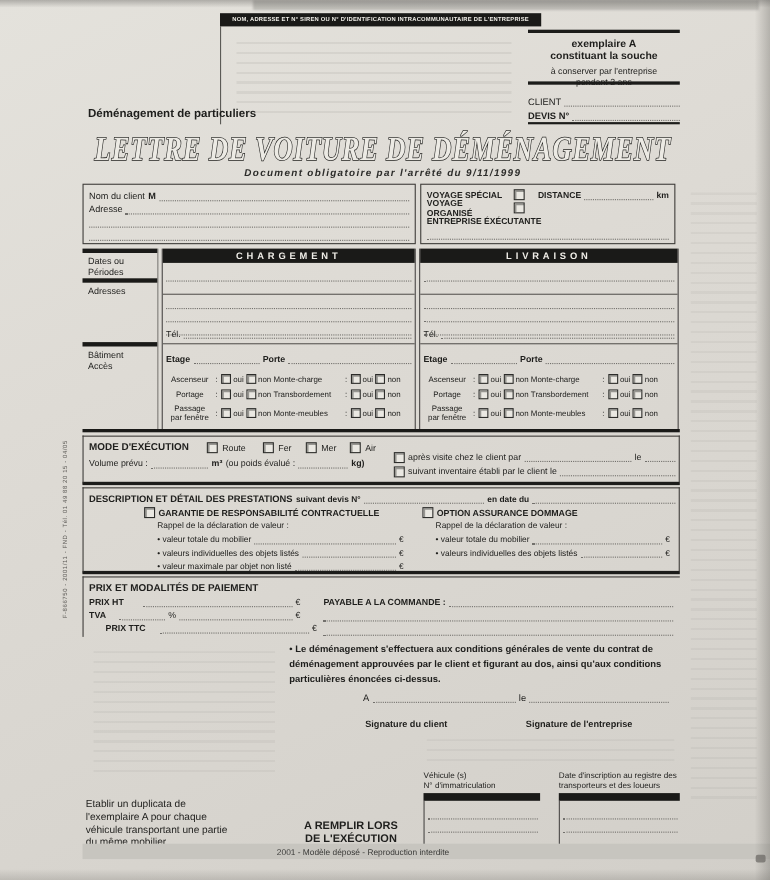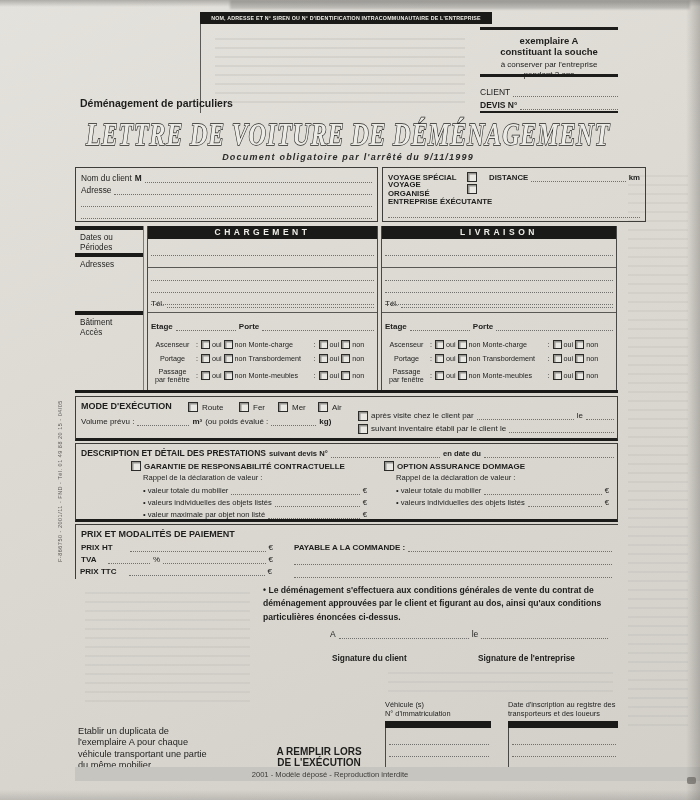--- a/index.html
+++ b/index.html
@@ -29,21 +29,21 @@
   .idbox{left:480px;top:80px;width:138px;height:33px;border-bottom:2px solid #1c1c1a;
       font-size:8.5px;box-sizing:border-box;padding-top:4px;text-align:center;}
   .idbox .line{height:13px;}
   .segment{left:80px;top:97px;font-size:10.5px;font-weight:bold;}
   .subtitle{left:78px;top:152px;width:540px;text-align:center;font-size:9px;font-weight:bold;
       font-style:italic;letter-spacing:1.2px;color:#2b2b29;}
   
   .box{border:1px solid #3f3d3a;box-sizing:border-box;}
   .client-box{left:75px;top:167px;width:303px;height:55px;padding:3px 5px;font-size:8.3px;}
   .client-box .line{height:12px;}
-  .voyage-box{left:382px;top:167px;width:264px;height:55px;padding:3px 5px;font-size:7.8px;}
+  .voyage-box{left:382px;top:167px;width:232px;height:55px;padding:3px 5px;font-size:7.8px;}
   .voyage-box .line{height:12px;align-items:center;}
   .vlab{width:76px;font-weight:bold;flex:none;}
   
   .lblbox{left:75px;width:68px;}
   .lblbox .blk{height:4px;background:#1a1a18;}
   .lblbox .txt{font-size:8.2px;line-height:10px;padding:3px 0 0 5px;}
   .colbox{top:226px;width:231px;height:164px;box-sizing:border-box;
       border-left:1px solid #4a4846;border-right:1px solid #4a4846;}
   .colhead{height:13px;background:#1a1a18;color:#efede7;font-size:8.5px;font-weight:bold;
       letter-spacing:3.5px;text-align:center;line-height:13px;}
@@ -423,21 +423,21 @@
       <span class="dl fill"></span>
       <span>€</span>
     </div>
     <div class="line abs" style="left:5px;top:29px;width:192px;height:10px;">
       <span class="b" style="width:24px;">TVA</span>
       <span class="dl" style="width:42px;"></span>
       <span>%</span>
       <span class="dl fill"></span>
       <span>€</span>
     </div>
-    <div class="line abs" style="left:4px;top:41px;width:192px;height:10px;">
+    <div class="line abs" style="left:20px;top:41px;width:192px;height:10px;">
       <span class="b" style="width:46px;">PRIX TTC</span>
       <span class="dl fill"></span>
       <span>€</span>
     </div>
     <div class="line abs" style="left:218px;top:17px;width:318px;height:10px;">
       <span class="b">PAYABLE A LA COMMANDE :</span>
       <span class="dl fill"></span>
     </div>
     <div class="abs" style="left:218px;top:31px;width:318px;">
         <span class="dl fill" style="display:block;"></span>

